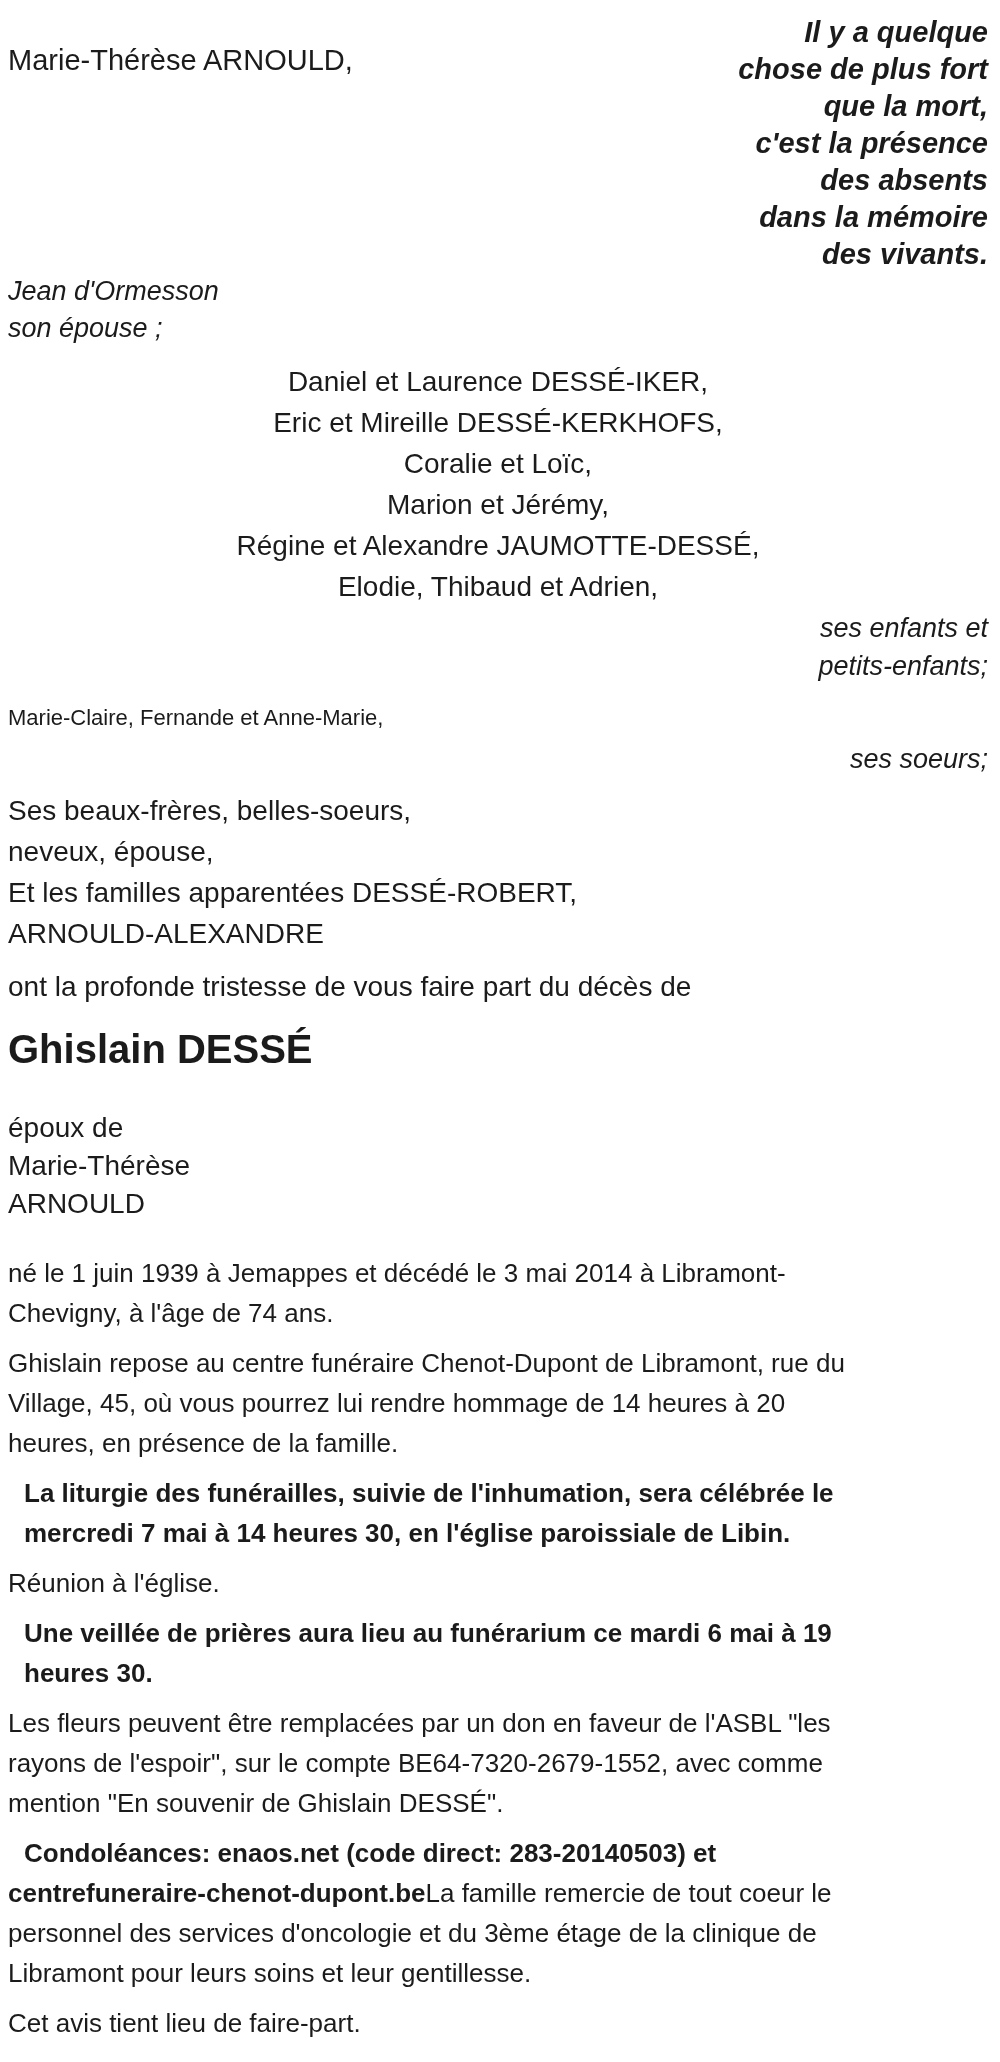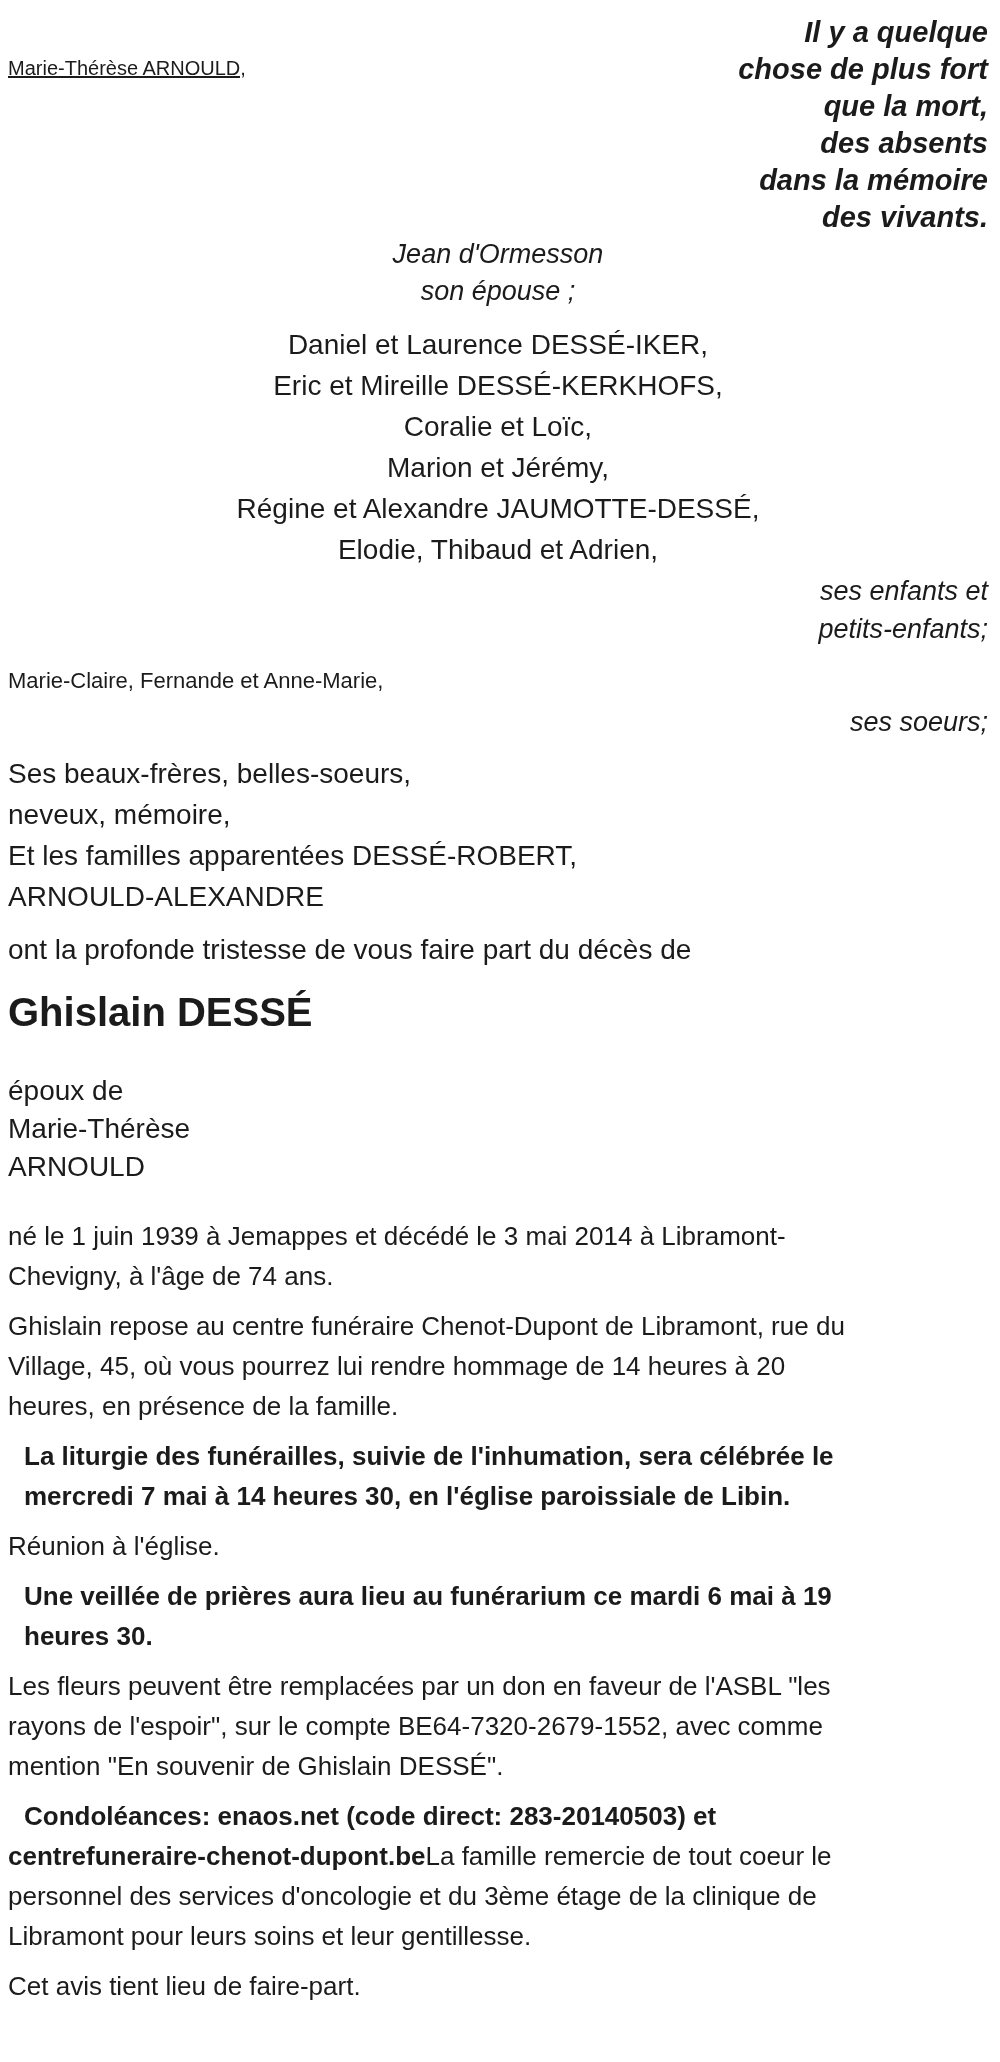--- a/index.html
+++ b/index.html
@@ -8,30 +8,30 @@
     height:2062px;
     box-sizing:border-box;
     background:#ffffff;
     color:#1b1b1b;
     font-family:"Liberation Sans", sans-serif;
     padding:14px 12px 0 8px;
     overflow:hidden;
   }
   .header { position:relative; }
   .widow {
-    position:absolute; top:36px; left:0;
-    font-size:20px; line-height:37px;text-decoration:underline;
+    position:absolute; top:28px; left:0;
+    font-size:29px; line-height:37px;
   }
   .quote {
     text-align:right;
     font-size:29px; line-height:37px;
     font-weight:bold; font-style:italic;
   }
   .quote-attr {
-    text-align:center;
+    text-align:left;
     font-size:27px; line-height:37px;
     font-style:italic; font-weight:normal;
   }
   .names { margin-top:14px; font-size:28px; line-height:41px;text-align:center; }
   .right-label {
     text-align:right; font-style:italic;
     font-size:27px; line-height:38px;
     white-space:pre-line; margin:2px 0;
   }
   .sisters { font-size:22px; line-height:41px; margin-top:12px; }
@@ -52,20 +52,21 @@
 </style>
 </head>
 <body>
 
 <div class="header">
   <div class="widow">Marie-Thérèse ARNOULD,</div>
   <div class="quote">
     <div>Il y a quelque</div>
     <div>chose de plus fort</div>
     <div>que la mort,</div>
+    <div>c'est la présence</div>
     <div>des absents</div>
     <div>dans la mémoire</div>
     <div>des vivants.</div>
   </div>
   <div class="quote-attr">Jean d'Ormesson</div>
   <div class="quote-attr">son épouse ;</div>
 </div>
 
 <div class="names">
   <div>Daniel et Laurence DESSÉ-IKER,</div>
@@ -78,21 +79,21 @@
 
 <div class="right-label">ses enfants et
 petits-enfants;</div>
 
 <div class="sisters">Marie-Claire, Fernande et Anne-Marie,</div>
 
 <div class="right-label">ses soeurs;</div>
 
 <div class="others">
   <div>Ses beaux-frères, belles-soeurs,</div>
-  <div>neveux, mémoire,</div>
+  <div>neveux, épouse,</div>
   <div>Et les familles apparentées DESSÉ-ROBERT,</div>
   <div>ARNOULD-ALEXANDRE</div>
 </div>
 
 <div class="announce">ont la profonde tristesse de vous faire part du décès de</div>
 
 <h1 class="deceased">Ghislain DESSÉ</h1>
 
 <div class="spouse">
   <div>époux de</div>

